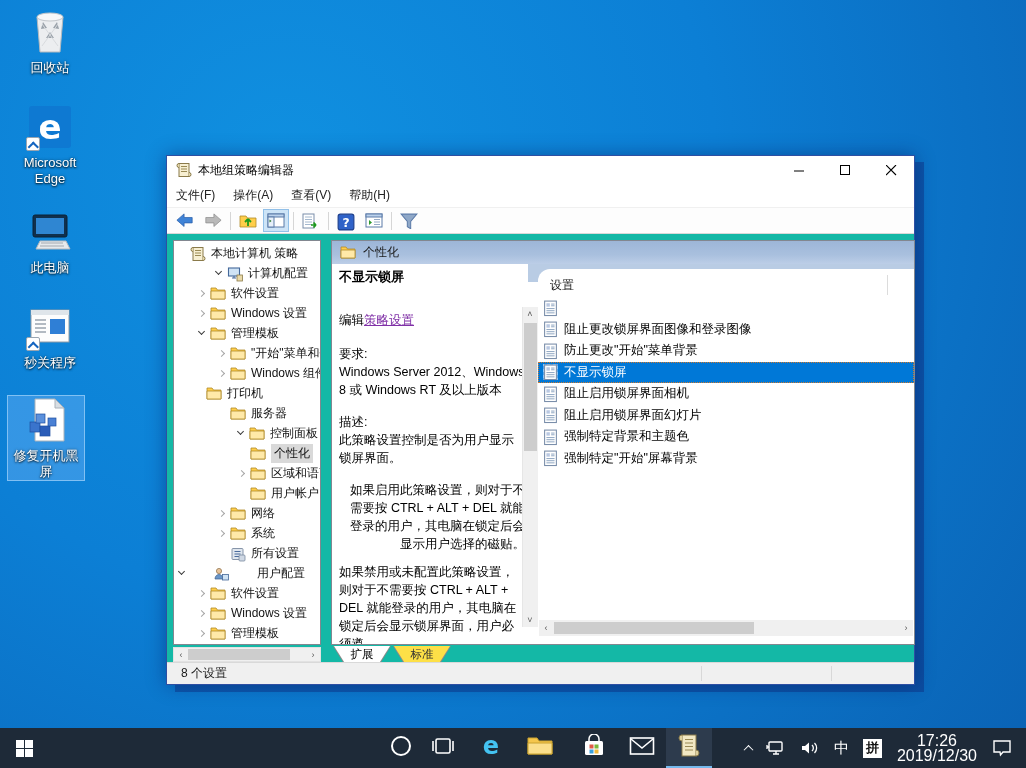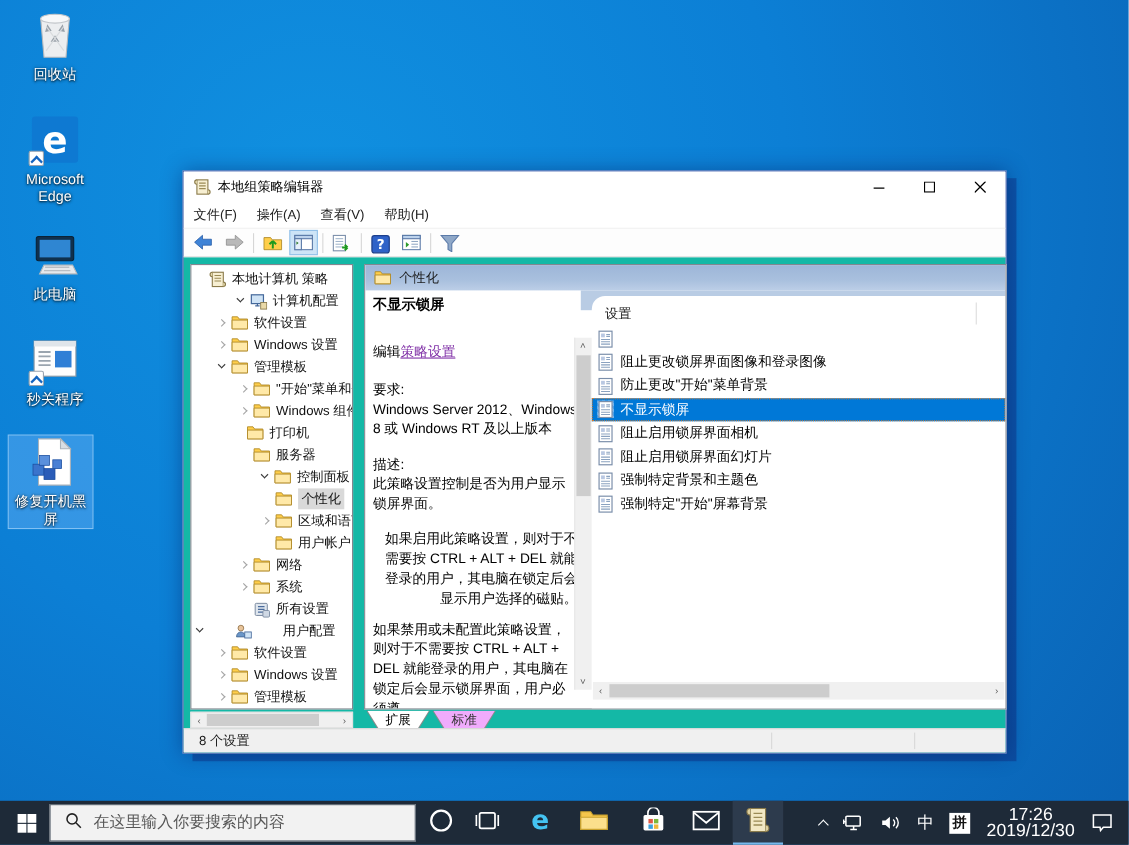--- a/index.html
+++ b/index.html
@@ -82,21 +82,21 @@
   .list-hscroll { left:207px; right:1px; bottom:8px; height:16px; }
 
   
   .tabs { position:absolute; left:166px; top:490px; height:18px; display:flex; }
   .vtab { position:relative; height:17px; margin-right:2px; }
   .vtab .edge { position:absolute; inset:0; background:#8a8a8a;
     clip-path:polygon(0 0,100% 0,82% 100%,18% 100%); }
   .vtab .face { position:absolute; left:1px; right:1px; top:0; bottom:1px; background:#fff;
     clip-path:polygon(0 0,100% 0,82% 100%,18% 100%);
     font-size:11.5px; display:flex; align-items:center; justify-content:center; padding:0 14px; color:#000; }
-  .vtab.inactive .face { background:#f0abfc; color:#333; }
+  .vtab.inactive .face { background:#fde047; color:#333; }
 
   .statusbar { position:absolute; left:0; bottom:0; right:0; height:22px; background:#f0f0f0;
     border-top:1px solid #d9d9d9; font-size:12px; color:#1a1a1a; display:flex; align-items:center; }
   .statusbar .txt { margin-left:14px; }
   .st-sep { position:absolute; top:3px; bottom:3px; width:1px; background:#d8d8d8; }
 
   
   .taskbar { position:absolute; left:0; top:728px; width:1026px; height:40px; background:#1e2a38; }
   .tb-item { position:absolute; top:0; height:40px; display:flex; align-items:center; justify-content:center; }
   .startbtn { left:0; width:48px; }
@@ -325,21 +325,21 @@
             <span>"开始"菜单和任务栏</span>
           </div>
           <div class="trow" style="padding-left: 45px;">
             <span class="chev "></span>
             <span class="tico"><svg viewBox="0 0 16 14">
                 <path d="M1 2h5l1.5 2H15v9H1z" fill="#ffce4a" stroke="#b08a28" stroke-width="0.8"></path>
                 <path d="M1 5h14v8H1z" fill="#ffe9a8" stroke="#b08a28" stroke-width="0.8"></path>
               </svg></span>
             <span>Windows 组件</span>
           </div>
-          <div class="trow" style="padding-left: 39px;">
+          <div class="trow" style="padding-left: 21px;">
             <span class="chev none"></span>
             <span class="tico"><svg viewBox="0 0 16 14">
                 <path d="M1 2h5l1.5 2H15v9H1z" fill="#ffce4a" stroke="#b08a28" stroke-width="0.8"></path>
                 <path d="M1 5h14v8H1z" fill="#ffe9a8" stroke="#b08a28" stroke-width="0.8"></path>
               </svg></span>
             <span>打印机</span>
           </div>
           <div class="trow" style="padding-left: 45px;">
             <span class="chev none"></span>
             <span class="tico"><svg viewBox="0 0 16 14">
@@ -574,29 +574,20 @@
 
   <div class="taskbar">
     <div class="tb-item startbtn">
       <span class="winlogo">
           <i></i>
           <i></i>
           <i></i>
           <i></i>
         </span>
     </div>
-    <div class="searchbox">
-      <span class="mag">
-        <svg width="16" height="16" viewBox="0 0 16 16">
-            <circle cx="6.5" cy="6.5" r="4.6" fill="none" stroke="#222" stroke-width="1.4"></circle>
-            <path d="M10 10l4.5 4.5" stroke="#222" stroke-width="1.4"></path>
-          </svg>
-      </span>
-      <input placeholder="在这里输入你要搜索的内容" style="">
-    </div>
     <div id="taskbar-apps">
         <div class="tb-item appbtn" style="left: 378px;">
           <span><svg width="24" height="24" viewBox="0 0 24 24">
               <circle cx="12" cy="12" r="9" fill="none" stroke="#fff" stroke-width="2"></circle>
             </svg></span>
         </div>
         <div class="tb-item appbtn" style="left: 420px;">
           <span><svg width="22" height="20" viewBox="0 0 22 20">
               <rect x="4" y="3" width="14" height="14" rx="1.5" fill="none" stroke="#fff" stroke-width="1.6"></rect>
               <path d="M1 5v10M21 5v10" stroke="#fff" stroke-width="1.6"></path>

